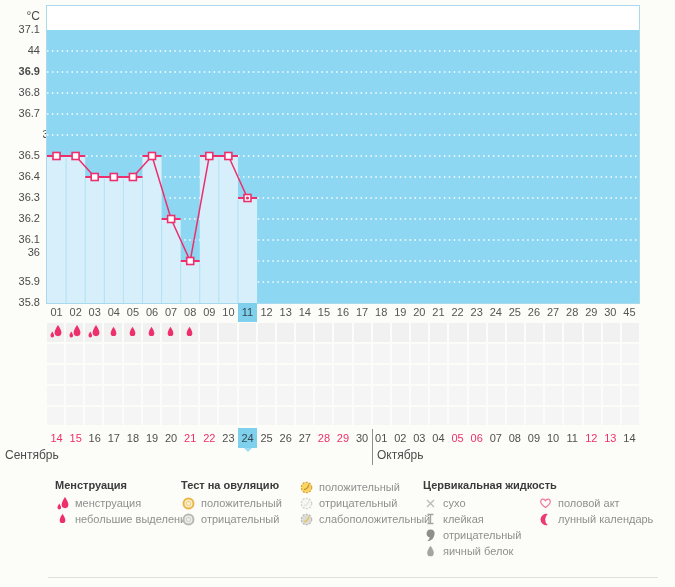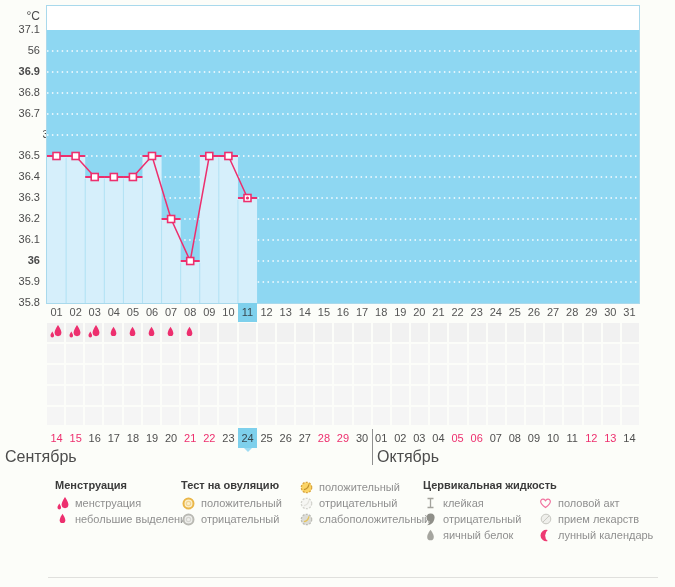--- a/index.html
+++ b/index.html
@@ -23,49 +23,49 @@
   #mens-row .cell{background:#f1f1f1;}
   .empty-row .cell{background:#f5f5f5;}
   #date-row{top:428px;height:20px;}
   #date-row .cell{line-height:20px;color:#4f4f4f;}
   #date-row .cell.weekend{color:#ed2f6e;}
   #date-row .cell.selected{background:#7ed0ec;color:#37474f;position:relative;}
   #date-row .cell.selected::after{content:"";position:absolute;left:50%;
         margin-left:-4px;top:100%;border:4px solid transparent;
         border-top:4px solid #9edcf3;border-bottom:none;}
   .month-divider{position:absolute;top:429px;width:1px;height:36px;background:#8f8f8f;}
-  .month{position:absolute;top:448px;font-size:16px;color:#4c4c4c;}
+  .month{position:absolute;top:448px;font-size:12px;color:#4c4c4c;}
   #month-left{left:5px;}
   .legend-col{position:absolute;top:479px;}
   .legend-header{font-size:11px;font-weight:bold;color:#3b3b3b;height:14px;
         margin-bottom:2px;white-space:nowrap;}
   .legend-item{display:flex;align-items:center;height:16px;white-space:nowrap;}
   .legend-item .ic{width:15px;display:flex;align-items:center;justify-content:center;}
   .legend-item .lbl{font-size:11px;color:#8f8f8f;margin-left:5px;}
   .bottom-rule{position:absolute;top:577px;left:48px;width:610px;height:1px;
         background:#e0e0dd;}
 </style>
 </head>
 <body>
 
 <div class="page">
   <span class="unit">°C</span>
   <div id="yaxis">
       <span class="ytick" style="top: 22px;">37.1</span>
-      <span class="ytick" style="top: 43px;">56</span>
+      <span class="ytick" style="top: 43px;">44</span>
       <span class="ytick" style="top: 64px; font-weight: bold;">36.9</span>
       <span class="ytick" style="top: 85px;">36.8</span>
       <span class="ytick" style="top: 106px;">36.7</span>
       <span class="ytick" style="top: 127px; padding-left: 24px;">36.6</span>
       <span class="ytick" style="top: 148px;">36.5</span>
       <span class="ytick" style="top: 169px;">36.4</span>
       <span class="ytick" style="top: 190px;">36.3</span>
       <span class="ytick" style="top: 211px;">36.2</span>
       <span class="ytick" style="top: 232px;">36.1</span>
-      <span class="ytick" style="top: 253px; font-weight: bold;">36</span>
+      <span class="ytick" style="top: 245px;">36</span>
       <span class="ytick" style="top: 274px;">35.9</span>
       <span class="ytick" style="top: 295px;">35.8</span>
     </div>
 
   <div class="chart-box">
     <svg id="plot" width="592" height="297" viewBox="0 0 592 297">
         <rect width="592" height="297" fill="#ffffff"></rect>
         <rect y="24" width="592" height="273" fill="#8ed7f2"></rect>
         <line x1="0" y1="45" x2="592" y2="45" stroke="#ffffff" stroke-width="1.5" stroke-dasharray="1.5 3.4" opacity="0.95"></line>
         <line x1="0" y1="66" x2="592" y2="66" stroke="#ffffff" stroke-width="1.5" stroke-dasharray="1.5 3.4" opacity="0.95"></line>
@@ -151,21 +151,21 @@
       <span class="cell">21</span>
       <span class="cell">22</span>
       <span class="cell">23</span>
       <span class="cell">24</span>
       <span class="cell">25</span>
       <span class="cell">26</span>
       <span class="cell">27</span>
       <span class="cell">28</span>
       <span class="cell">29</span>
       <span class="cell">30</span>
-      <span class="cell">31</span>
+      <span class="cell">45</span>
     </div>
   <div id="mens-row" class="cells-row">
       <span class="cell">
         <span><svg width="14" height="14" viewBox="0 0 14 14">
             <path d="M9 1 C9 1 5.6 5.8 5.6 8.6 A3.4 3.6 0 0 0 12.4 8.6 C12.4 5.8 9 1 9 1 Z" fill="#ed2f6e"></path>
             <path d="M3.3 7.4 C3.3 7.4 1.5 10.1 1.5 11.5 A1.8 1.9 0 0 0 5.1 11.5 C5.1 10.1 3.3 7.4 3.3 7.4 Z" fill="#ed2f6e"></path>
           </svg></span>
       </span>
       <span class="cell">
         <span><svg width="14" height="14" viewBox="0 0 14 14">
@@ -468,20 +468,28 @@
               <path d="M3.9 8.7 C6.5 8.1 8.5 6 8.9 3.3" fill="none" stroke="#e5c35a" stroke-width="1.3"></path>
             </svg>
           </span>
           <span class="lbl">слабоположительный</span>
         </div>
       </div>
       <div class="legend-col" style="left: 423px;">
         <div class="legend-header">Цервикальная жидкость</div>
         <div class="legend-item">
           <span class="ic">
+            <svg width="11" height="11" viewBox="0 0 11 11">
+              <path d="M2 2 L9 9 M9 2 L2 9" stroke="#bbbbb5" stroke-width="1.3"></path>
+            </svg>
+          </span>
+          <span class="lbl">сухо</span>
+        </div>
+        <div class="legend-item">
+          <span class="ic">
             <svg width="11" height="12" viewBox="0 0 11 12">
               <path d="M2.5 1.5 H8.5 M5.5 1.5 V10.5 M2.5 10.5 H8.5" stroke="#a3a39d" stroke-width="1.3" fill="none"></path>
             </svg>
           </span>
           <span class="lbl">клейкая</span>
         </div>
         <div class="legend-item">
           <span class="ic">
             <svg width="11" height="13" viewBox="0 0 11 13">
               <path d="M9.6 4.4 A4 4 0 1 0 4.6 8.3 C4.5 9.9 3.6 11.2 2.2 12.2 C6 11.8 9.2 9.6 9.6 4.4 Z" fill="#8f8f89"></path>
@@ -500,29 +508,20 @@
       </div>
       <div class="legend-col" style="left: 538px;">
         <div class="legend-header"></div>
         <div class="legend-item">
           <span class="ic">
             <svg width="13" height="12" viewBox="0 0 13 12">
               <path d="M6.5 10.6 C2.4 7.6 1 5.4 1.9 3.4 C2.6 1.9 4.8 1.6 6 3.1 L6.5 3.8 L7 3.1 C8.2 1.6 10.4 1.9 11.1 3.4 C12 5.4 10.6 7.6 6.5 10.6 Z" fill="none" stroke="#f1719e" stroke-width="1.2"></path>
             </svg>
           </span>
           <span class="lbl">половой акт</span>
-        </div>
-        <div class="legend-item">
-          <span class="ic">
-            <svg width="12" height="12" viewBox="0 0 12 12">
-              <circle cx="6" cy="6" r="4.8" fill="#efefeb" stroke="#c7c7c1" stroke-width="1"></circle>
-              <path d="M2.8 9.2 L9.2 2.8" stroke="#c7c7c1" stroke-width="1"></path>
-            </svg>
-          </span>
-          <span class="lbl">прием лекарств</span>
         </div>
         <div class="legend-item">
           <span class="ic">
             <svg width="12" height="13" viewBox="0 0 12 13">
               <path d="M7.8 0.9 A5.8 5.8 0 1 0 7.8 12.1 A7.2 7.2 0 0 1 7.8 0.9 Z" fill="#ee3a72"></path>
             </svg>
           </span>
           <span class="lbl">лунный календарь</span>
         </div>
       </div>

